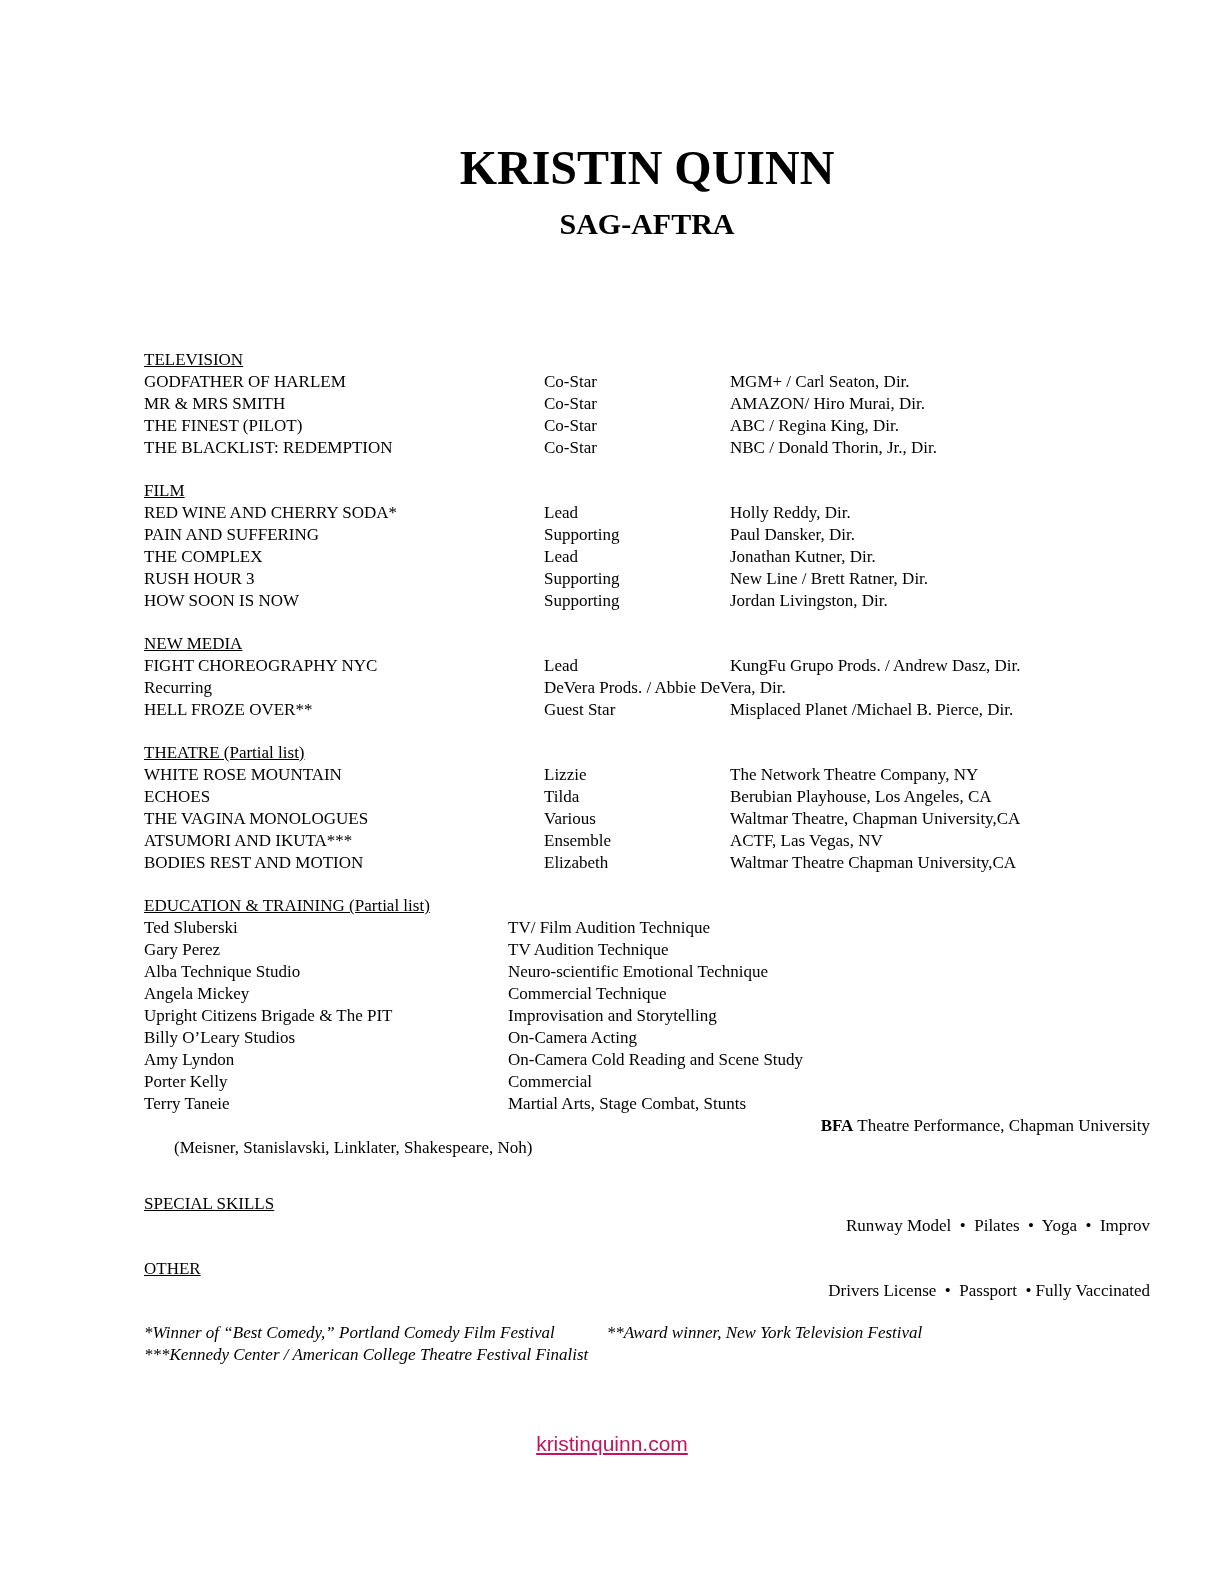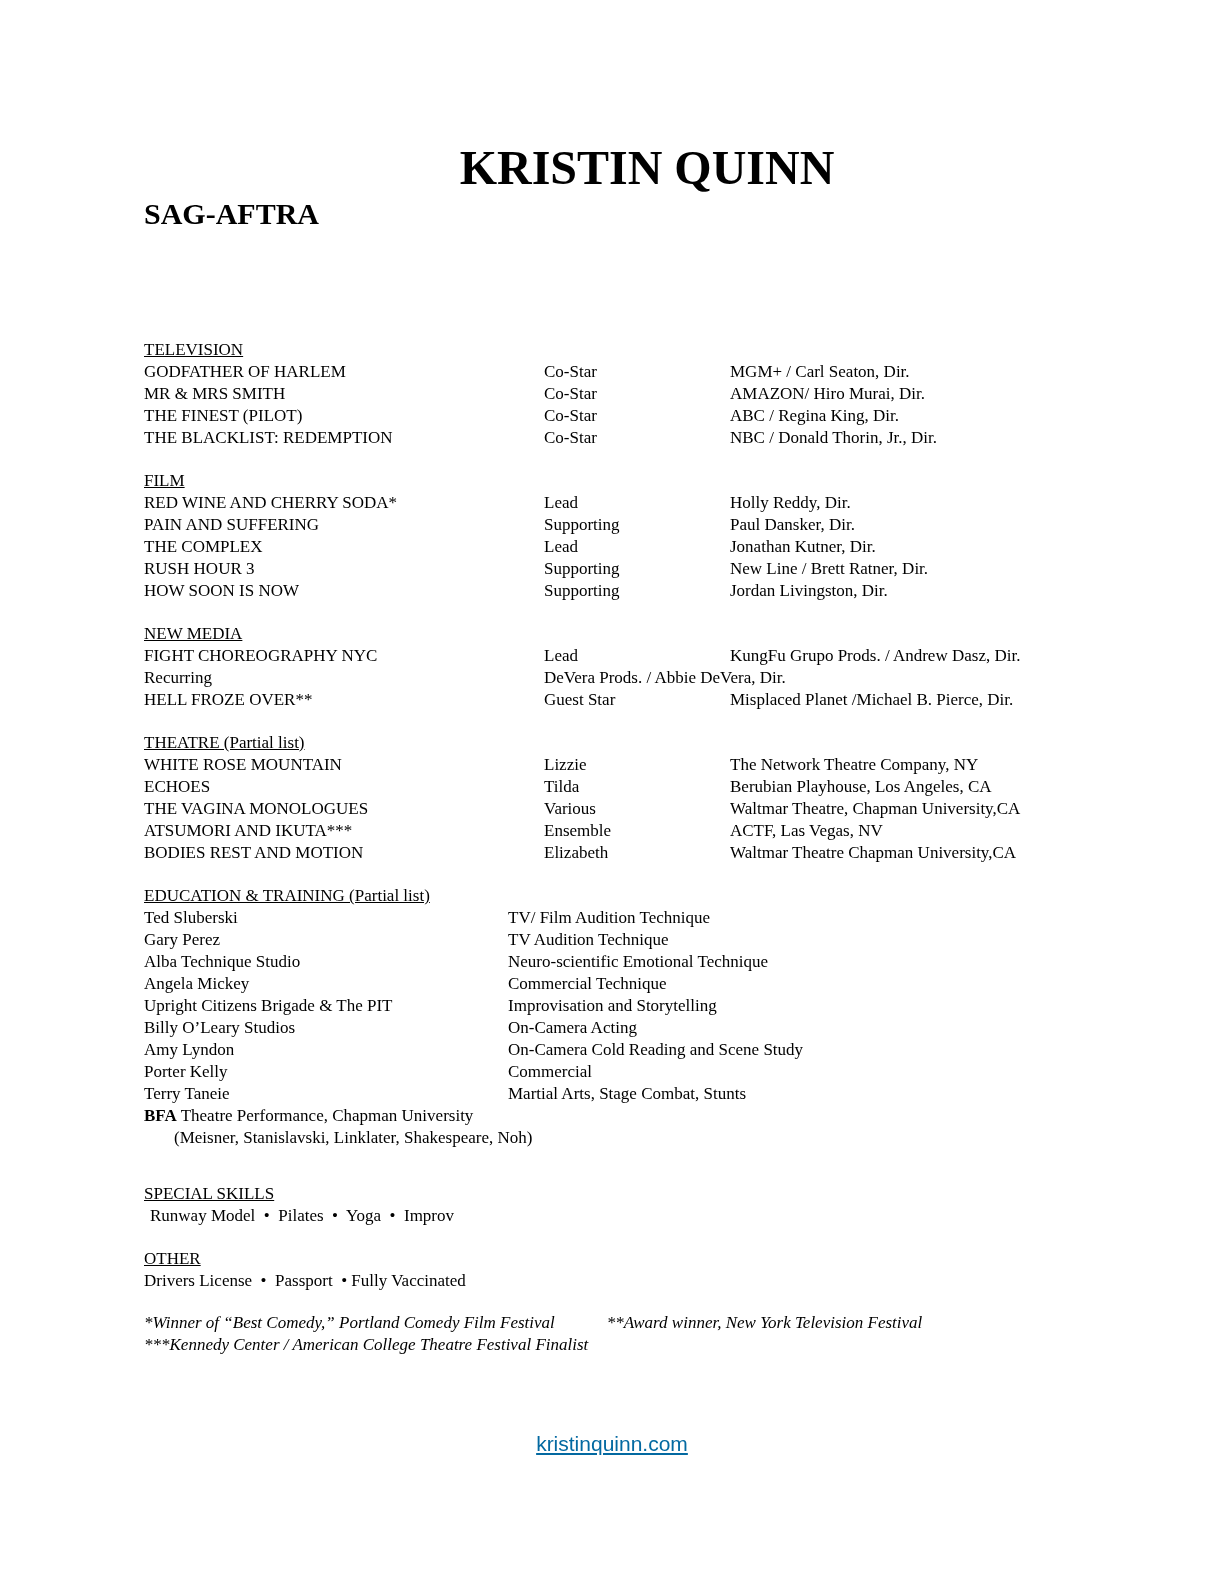--- a/index.html
+++ b/index.html
@@ -7,52 +7,52 @@
     width: 1224px; height: 1584px;
     font-family: "Liberation Serif", serif;
     color: #000;
     position: relative;
     overflow: hidden;
   }
   .page { position: relative; width: 1224px; height: 1584px; background: #fff; }
   .content { padding-left: 144px; padding-right: 74px; }
 
   .name  { text-align: center; font-weight: bold; font-size: 48px; line-height: 52px; padding-top: 142px; }
-  .union { font-weight: bold; font-size: 30px; line-height: 34px; margin-top: 3px; }
+  .union { text-align: center; font-weight: bold; font-size: 30px; line-height: 34px; margin-top: 13px; }
 
   .body-area { margin-top: 108px; font-size: 17px; line-height: 22px; }
 
   .section { margin-top: 21px; }
   .section:first-child { margin-top: 12px; }
   .sec-title { text-decoration: underline; }
 
   .crow { display: grid; grid-template-columns: 400px 186px 1fr; }
   .crow span { white-space: nowrap; }
 
   .edu-row { display: grid; grid-template-columns: 364px 1fr; }
   .edu-row span { white-space: nowrap; }
 
   .degree-line b { font-weight: bold; }
   .degree-note { padding-left: 30px; }
 
-  .prewrap { white-space: pre-wrap; }
+  .prewrap { white-space: pre-wrap; text-align: right; }
   .skills-line { padding-left: 6px; font-family: Liberation Serif, serif; }
 
   .section-skills { margin-top: 34px; }
 
   .footnotes { margin-top: 20px; font-style: italic; }
   .footnote-row1 .fn-right { margin-left: 52px; }
 
   .site-footer {
     position: absolute; top: 1432px; left: 0; width: 100%;
     text-align: center;
     font-family: "Liberation Sans", sans-serif;
     font-size: 21px;
   }
-  .site-footer a { color: #0369a1; text-decoration: underline; cursor: pointer; }
+  .site-footer a { color: #be185d; text-decoration: underline; cursor: pointer; }
 </style>
 </head>
 <body>
 
 <div class="page">
   <div class="content">
     <div class="name">KRISTIN QUINN</div>
     <div class="union">SAG-AFTRA</div>
 
     <div class="body-area">

